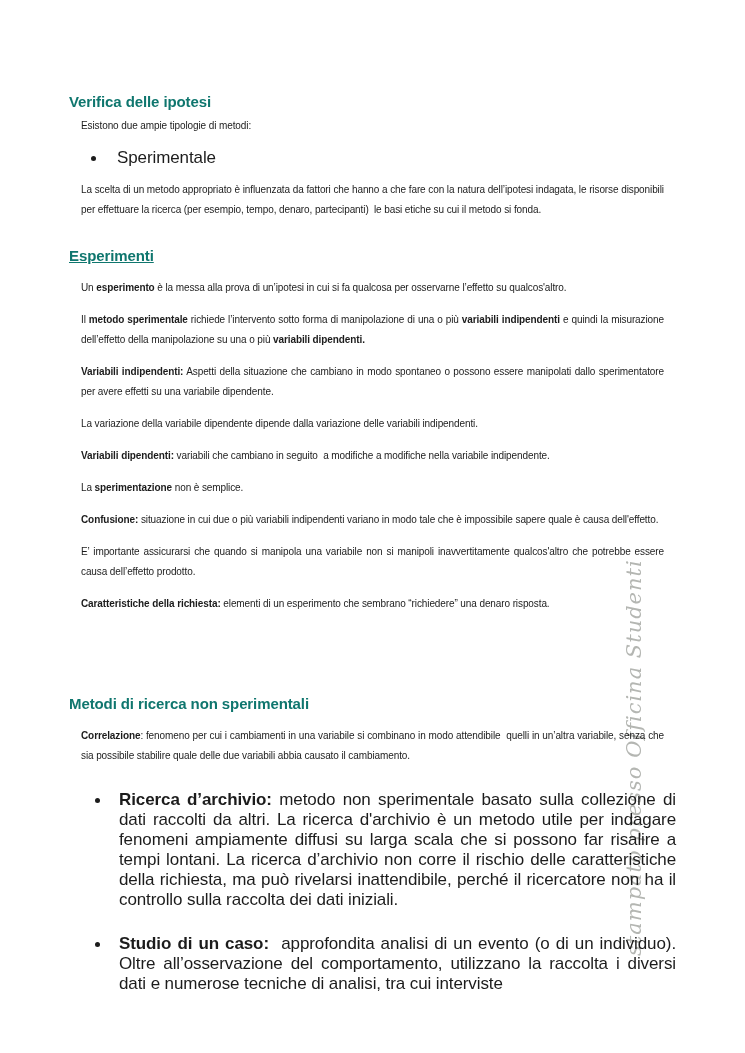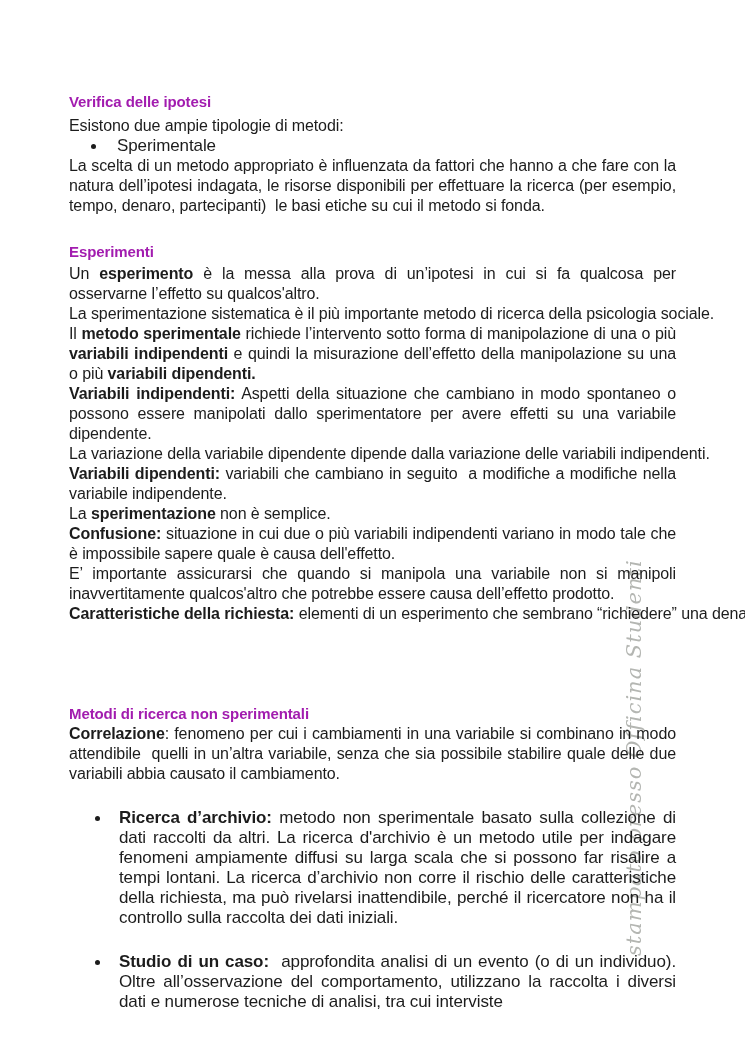--- a/index.html
+++ b/index.html
@@ -12,37 +12,37 @@
     overflow: hidden;
   }
   .page {
     position: absolute; inset: 0;
     padding: 92px 69px 0 69px;
     box-sizing: border-box;
     z-index: 1;
   }
   .heading {
     font-size: 15px; line-height: 20px; font-weight: bold;
-    margin: 0; color: #a21caf;
+    margin: 0; color: #0f766e;
     letter-spacing: -0.1px;
   }
   p.body {
-    margin: 0;
-    font-size: 16px; line-height: 20px;
+    margin: 12px;
+    font-size: 10px; line-height: 20px;
     text-align: justify;
     letter-spacing: -0.1px;
   }
   p.nowrap { white-space: nowrap; text-align: left; }
   b { font-weight: bold; }
 
   .mt-para   { margin-top: 12px; }
   .mt-block  { margin-top: 14px; }
   .mt-h2     { margin-top: 26px; }
   .mt-h3     { margin-top: 80px; }
-  .mb-h      { margin-bottom: 2px; }
+  .mb-h      { margin-bottom: 2px; text-decoration: underline; }
   .mt-list2  { margin-top: 20px; }
 
   ul.blist { list-style: none; margin: 0; padding: 0; }
   ul.blist li { position: relative; font-size: 17px; line-height: 20px; letter-spacing: -0.1px; }
   ul.blist.simple li { padding-left: 48px; }
   ul.blist.simple .dot { left: 22px; }
   ul.blist.rich li { padding-left: 50px; text-align: justify; margin-top: 24px; }
   ul.blist.rich .dot { left: 26px; }
   .dot {
     position: absolute; top: 8px;
@@ -82,21 +82,20 @@
       <span class="dot"></span>
       <span>Sperimentale</span>
     </li>
   </ul>
 
   <p class="body mt-para">La scelta di un metodo appropriato è influenzata da fattori che hanno a che fare con la natura dell’ipotesi indagata, le risorse disponibili per effettuare la ricerca (per esempio, tempo, denaro, partecipanti)&nbsp; le basi etiche su cui il metodo si fonda.</p>
 
   <h2 class="heading mt-h2 mb-h">Esperimenti</h2>
 
   <p class="body"><span>Un </span><b>esperimento</b><span> è la messa alla prova di un’ipotesi in cui si fa qualcosa per osservarne l’effetto su qualcos'altro.</span></p>
-  <p class="body nowrap">La sperimentazione sistematica è il più importante metodo di ricerca della psicologia sociale.</p>
   <p class="body"><span>Il </span><b>metodo sperimentale</b><span> richiede l’intervento sotto forma di manipolazione di una o più </span><b>variabili indipendenti</b><span> e quindi la misurazione dell’effetto della manipolazione su una o più </span><b>variabili dipendenti.</b></p>
 
   <p class="body mt-block"><b>Variabili indipendenti:</b><span> Aspetti della situazione che cambiano in modo spontaneo o possono essere manipolati dallo sperimentatore per avere effetti su una variabile dipendente.</span></p>
   <p class="body nowrap">La variazione della variabile dipendente dipende dalla variazione delle variabili indipendenti.</p>
   <p class="body"><b>Variabili dipendenti:</b><span> variabili che cambiano in seguito &nbsp;a modifiche a modifiche nella variabile indipendente.</span></p>
 
   <p class="body mt-para"><span>La </span><b>sperimentazione</b><span> non è semplice.</span></p>
   <p class="body"><b>Confusione:</b><span> situazione in cui due o più variabili indipendenti variano in modo tale che è impossibile sapere quale è causa dell'effetto.</span></p>
   <p class="body">E’ importante assicurarsi che quando si manipola una variabile non si manipoli inavvertitamente qualcos'altro che potrebbe essere causa dell’effetto prodotto.</p>
   <p class="body nowrap"><b>Caratteristiche della richiesta:</b><span> elementi di un esperimento che sembrano “richiedere” una denaro risposta.</span></p>

